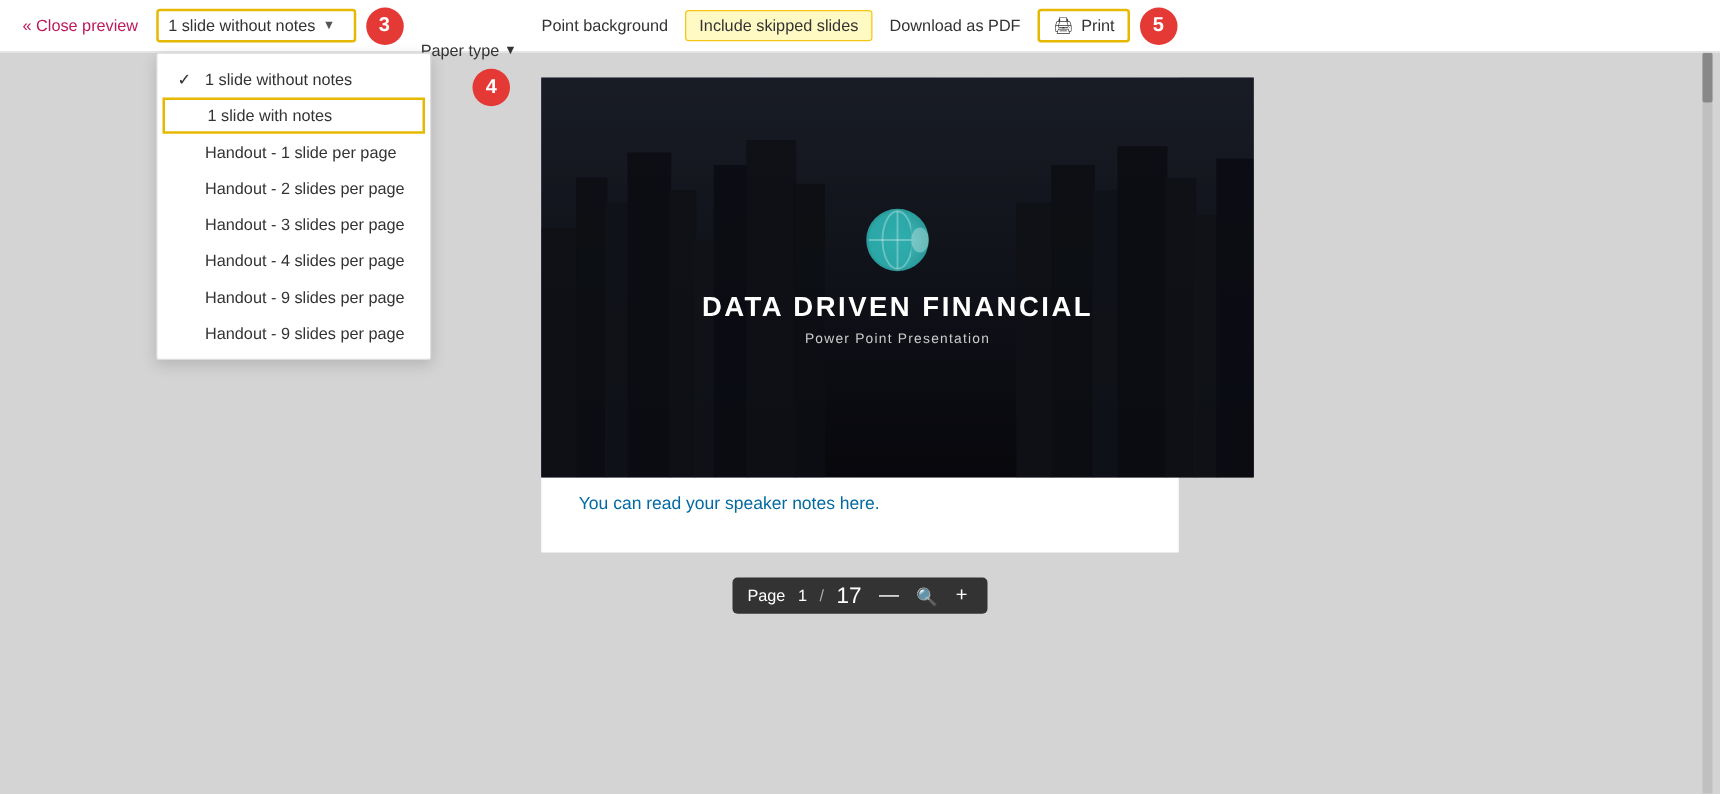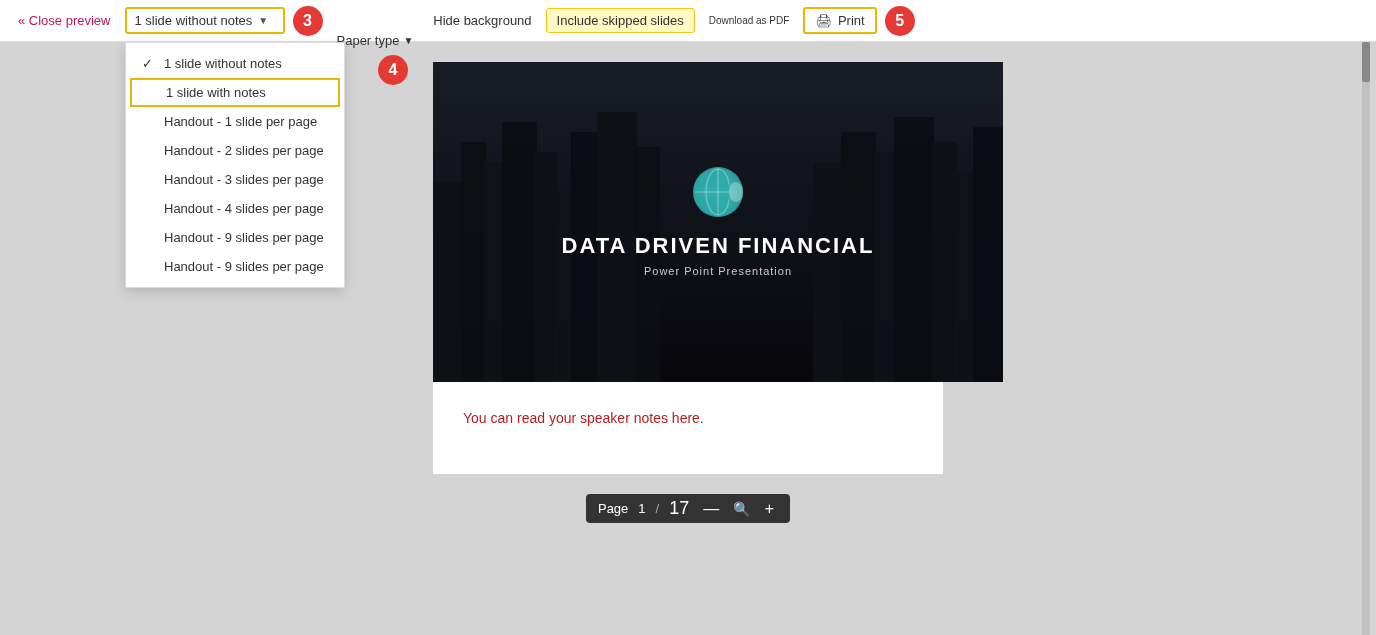--- a/index.html
+++ b/index.html
@@ -89,21 +89,21 @@
       font-size: 13px;
       background: #fff9c4;
       border: 1px solid #f5c518;
       padding: 4px 10px;
       border-radius: 3px;
       cursor: pointer;
       color: #333;
     }
 
     .download-pdf-btn {
-      font-size: 10px;
+      font-size: 13px;
       color: #333;
       cursor: pointer;
       padding: 4px 6px;
     }
 
     .print-btn {
       display: flex;
       align-items: center;
       border: 2px solid #e6b800;
       border-radius: 3px;
@@ -230,23 +230,23 @@
     .slide-subtitle {
       color: #ccc;
       font-size: 11px;
       letter-spacing: 1px;
       position: relative;
       z-index: 2;
       margin-top: 6px;
     }
 
     .speaker-notes {
-      padding: 28px 30px;
+      padding: 12px 30px;
       font-size: 14px;
-      color: #b91c1c;
+      color: #0369a1;
     }
 
     
     .badge-4 {
       position: absolute;
       top: 55px;
       left: 378px;
       width: 30px;
       height: 30px;
       background: #e53935;
@@ -342,21 +342,21 @@
     <span class="arrow">▼</span>
   </div>
 
   <div class="badge-number">3</div>
 
   <div class="paper-type-btn">
     <span>Paper type</span>
     <span class="arrow">▼</span>
   </div>
 
-  <span class="hide-bg-btn">Hide background</span>
+  <span class="hide-bg-btn">Point background</span>
 
   <span class="include-skipped-btn">Include skipped slides</span>
 
   <span class="download-pdf-btn">Download as PDF</span>
 
   <div class="print-btn">
     <span>🖨</span>
     <span>Print</span>
   </div>
 

